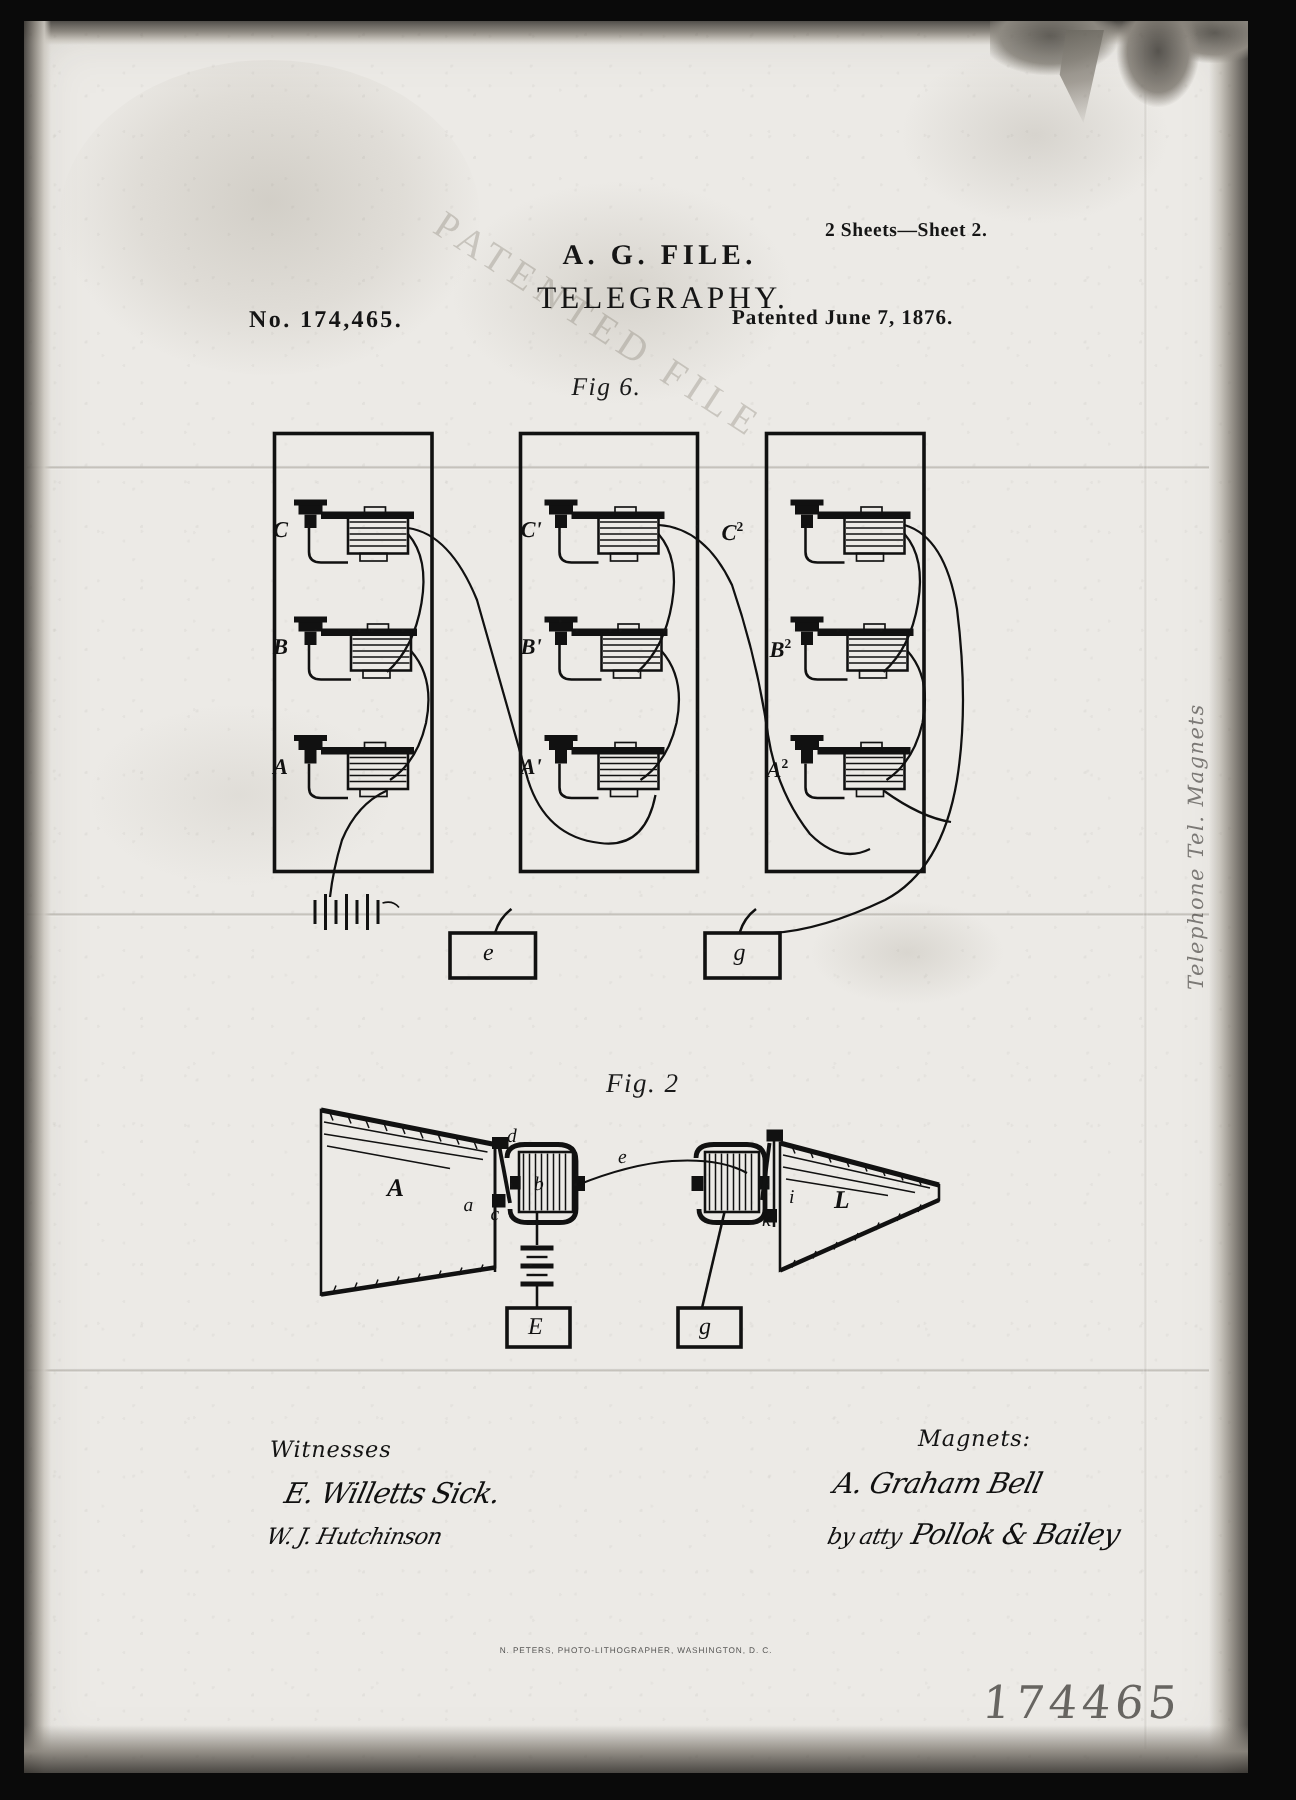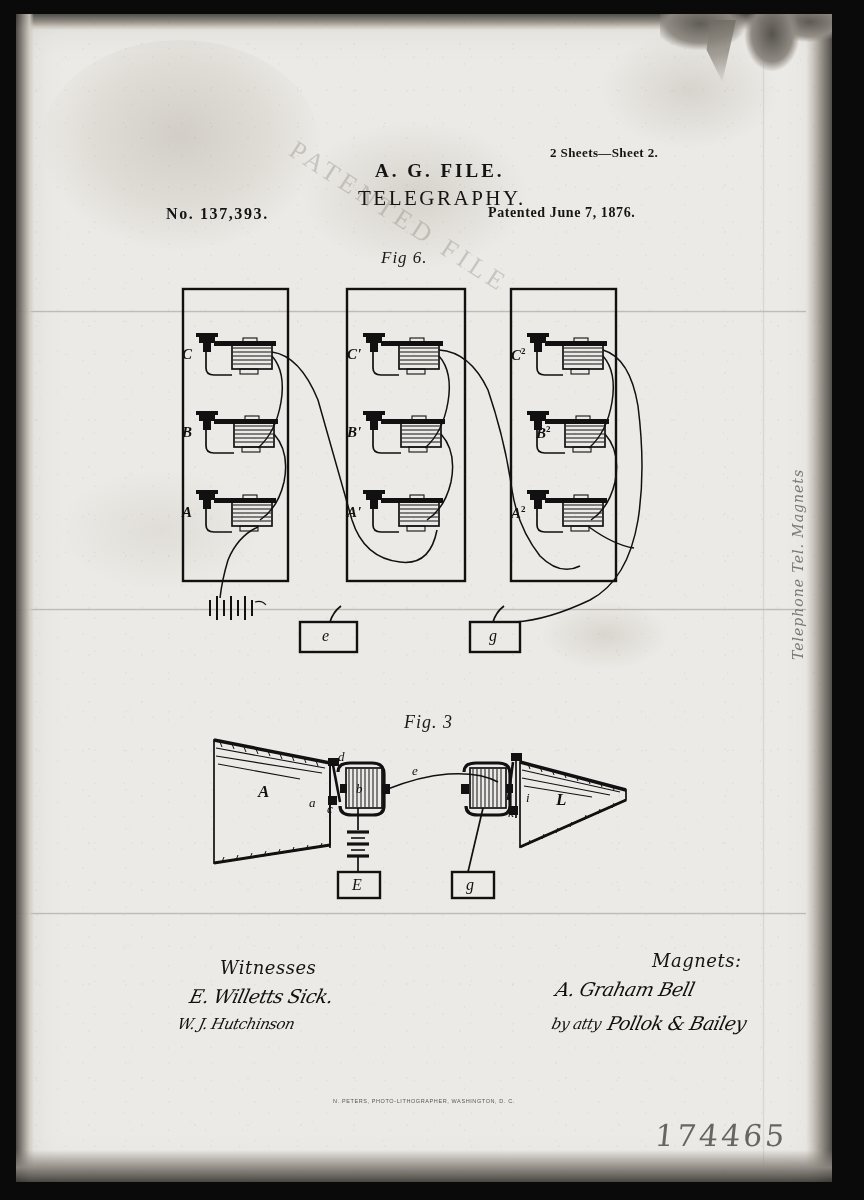--- a/index.html
+++ b/index.html
@@ -77,21 +77,21 @@
     font-size:16px;color:#111;}
 
   
   .stamp{position:absolute;left:300px;top:135px;
     font-family:"Liberation Serif",serif;font-size:26px;letter-spacing:5px;
     color:rgba(120,112,100,.30);transform:rotate(33deg);transform-origin:0 0;
     white-space:nowrap;pointer-events:none;}
 
   
   .hand{position:absolute;font-family:"DejaVu Serif",serif;font-style:italic;color:#141414;white-space:nowrap;}
-  .hand-h{font-size:18px;letter-spacing:.5px;margin-left:40px;}
+  .hand-h{font-size:15px;letter-spacing:.5px;}
   .sig{position:absolute;font-family:"DejaVu Serif",serif;font-style:italic;
     color:#101010;white-space:nowrap;transform:skewX(-13deg);}
   .sig-a{font-size:19px;letter-spacing:-.6px;}
   .sig-b{font-size:15px;letter-spacing:-.5px;}
 
   .margin-note{position:absolute;left:790px;top:660px;
     font-family:"DejaVu Serif",serif;font-style:italic;font-size:14px;
     color:rgba(55,52,48,.62);white-space:nowrap;
     transform:rotate(-90deg);transform-origin:0 0;letter-spacing:1px;}
 
@@ -138,21 +138,21 @@
   <div class="fold" style="top:310px"></div>
   <div class="fold" style="top:608px"></div>
   <div class="fold" style="top:912px"></div>
   <div class="vfold" style="left:762px"></div>
 
   <div class="stamp">PATENTED FILE</div>
 
   <div class="hdr hdr-sheet" style="left:550px;top:145px">2 Sheets—Sheet 2.</div>
   <div class="hdr hdr-name" style="left:375px;top:160px">A. G. FILE.</div>
   <div class="hdr hdr-sub" style="left:358px;top:186px">TELEGRAPHY.</div>
-  <div class="hdr hdr-no" style="left:166px;top:205px">No. 137,393.</div>
+  <div class="hdr hdr-no" style="left:166px;top:205px">No. 174,465.</div>
   <div class="hdr hdr-date" style="left:488px;top:205px">Patented June 7, 1876.</div>
 
   <div class="figlabel" style="left:381px;top:248px">Fig 6.</div>
 
   <svg width="864" height="1200">
 
     <rect x="183" y="289" width="105" height="292" class="ln thick"></rect>
     <rect x="347" y="289" width="118" height="292" class="ln thick"></rect>
     <rect x="511" y="289" width="105" height="292" class="ln thick"></rect>
 
@@ -359,28 +359,28 @@
     <path d="M330,622 Q333,612 341,606" class="ln med"></path>
     <path d="M493,622 Q496,612 504,606" class="ln med"></path>
   </svg>
 
   <div class="partlbl" style="left:182px;top:346px">C</div>
   <div class="partlbl" style="left:182px;top:424px">B</div>
   <div class="partlbl" style="left:182px;top:504px">A</div>
   <div class="partlbl" style="left:347px;top:346px">C'</div>
   <div class="partlbl" style="left:347px;top:424px">B'</div>
   <div class="partlbl" style="left:347px;top:504px">A'</div>
-  <div class="partlbl" style="left:511px;top:346px"><i>C</i><sup>2</sup></div>
-  <div class="partlbl" style="left:536px;top:424px"><i>B</i><sup>2</sup></div>
+  <div class="partlbl" style="left:481px;top:346px"><i>C</i><sup>2</sup></div>
+  <div class="partlbl" style="left:513px;top:424px"><i>B</i><sup>2</sup></div>
   <div class="partlbl" style="left:511px;top:504px"><i>A</i><sup>2</sup></div>
 
   <div class="boxlbl" style="left:322px;top:627px">e</div>
   <div class="boxlbl" style="left:489px;top:627px">g</div>
 
-  <div class="figlabel" style="left:404px;top:712px;font-size:18px">Fig. 3</div>
+  <div class="figlabel" style="left:404px;top:712px;font-size:18px">Fig. 2</div>
 
   <svg width="864" height="1200">
 
     <g>
       <path d="M214,740 L330,763 L330,845 L214,863 Z" fill="#e6e3dd" class="ln med"></path>
 
       <path d="M214,740 L330,763" stroke="#111" stroke-width="3.4" fill="none"></path>
       <g stroke="#111" stroke-width="1">
         <line x1="220" y1="742" x2="222" y2="747"></line>
           <line x1="232" y1="744" x2="234" y2="749"></line>

